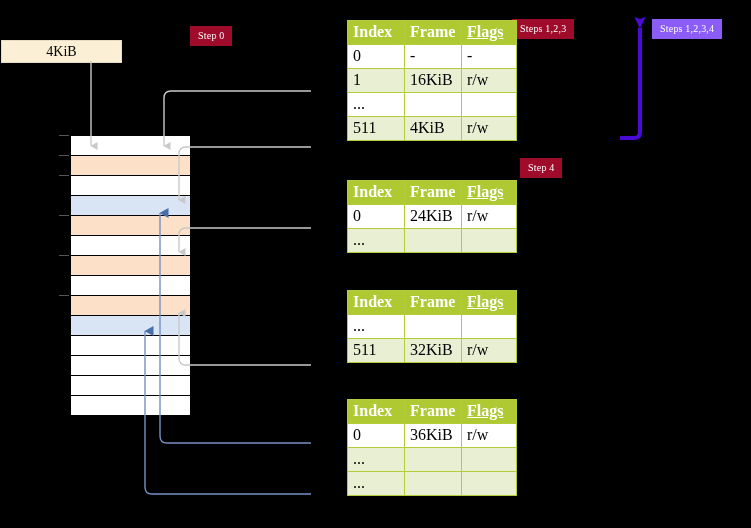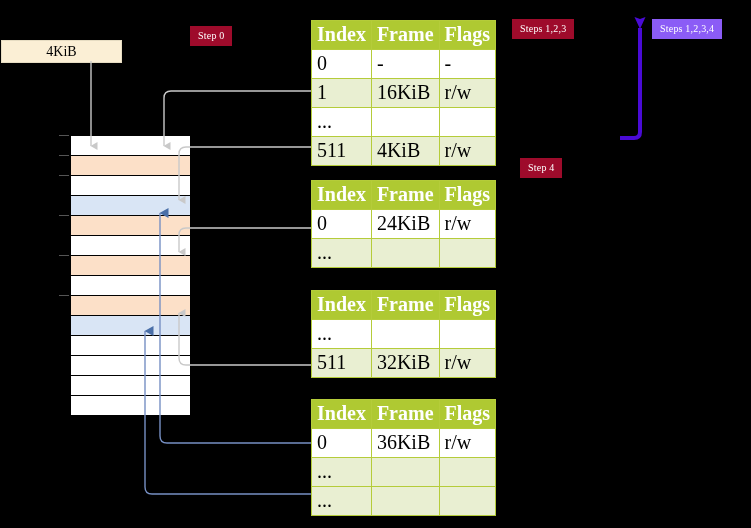--- a/index.html
+++ b/index.html
@@ -54,42 +54,43 @@
   .tick{
     position:absolute;width:10px;height:0;border-top:1px solid #555;
     left:-12px;
   }
 
   
   .ptable{
     position:absolute;
     border-collapse:collapse;
     background:#ffffff;
-    font-size:20px;
+    font-size:16px;
+    margin-left:36px;
   }
   .ptable td,.ptable th{
     border:1px solid #B5CC3A;
     padding:2px 5px 3px 5px;
     height:19px;
     box-sizing:border-box;
     text-align:left;
     font-weight:normal;
     vertical-align:middle;
   }
   .ptable th{
     background:#AFC932;
     color:#ffffff;
     font-weight:bold;
   }
   .ptable td.c0{width:57px;}
   .ptable td.c1{width:57px;}
   .ptable td.c2{width:55px;}
   .ptable th.c0{width:57px;}
   .ptable th.c1{width:57px;}
-  .ptable th.c2{width:55px;}
+  .ptable th.c2{width:55px;text-decoration:underline;}
   .ptable tr.alt td{background:#E9EFD2;}
   .ptable tr.plain td{background:#ffffff;}
   .ptable td.hl{background:#FFFFA8;}
 
   
   .wires{position:absolute;left:0;top:0;width:751px;height:528px;pointer-events:none;}
 </style>
 </head>
 <body>
 

